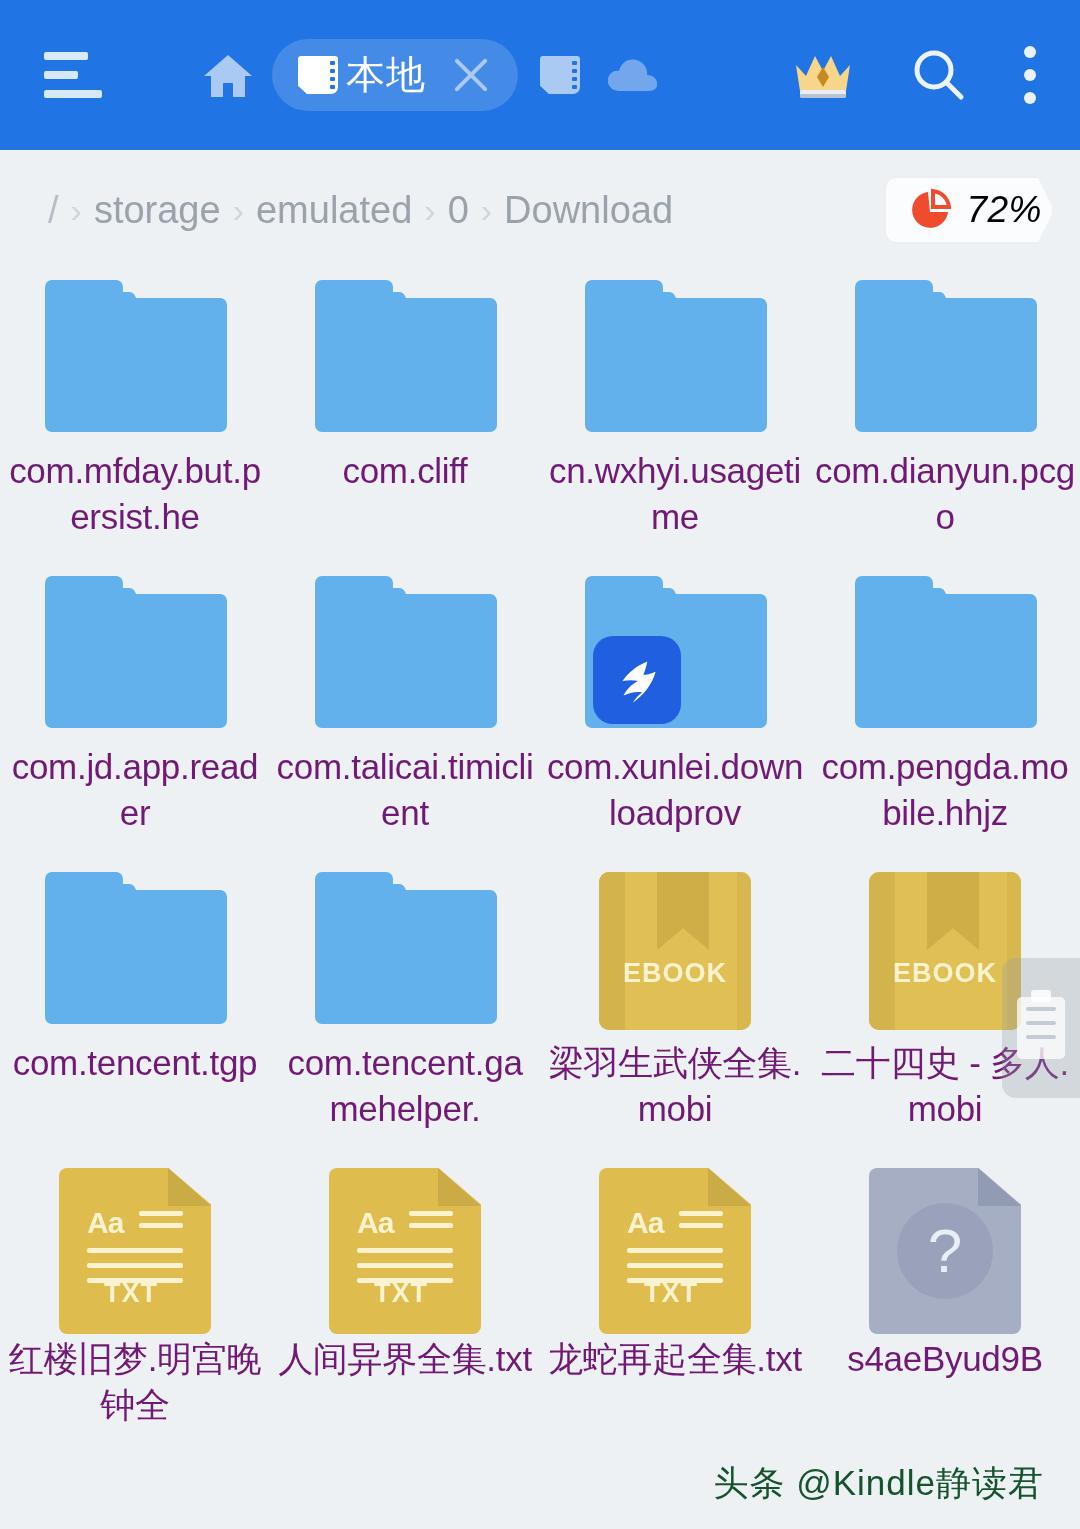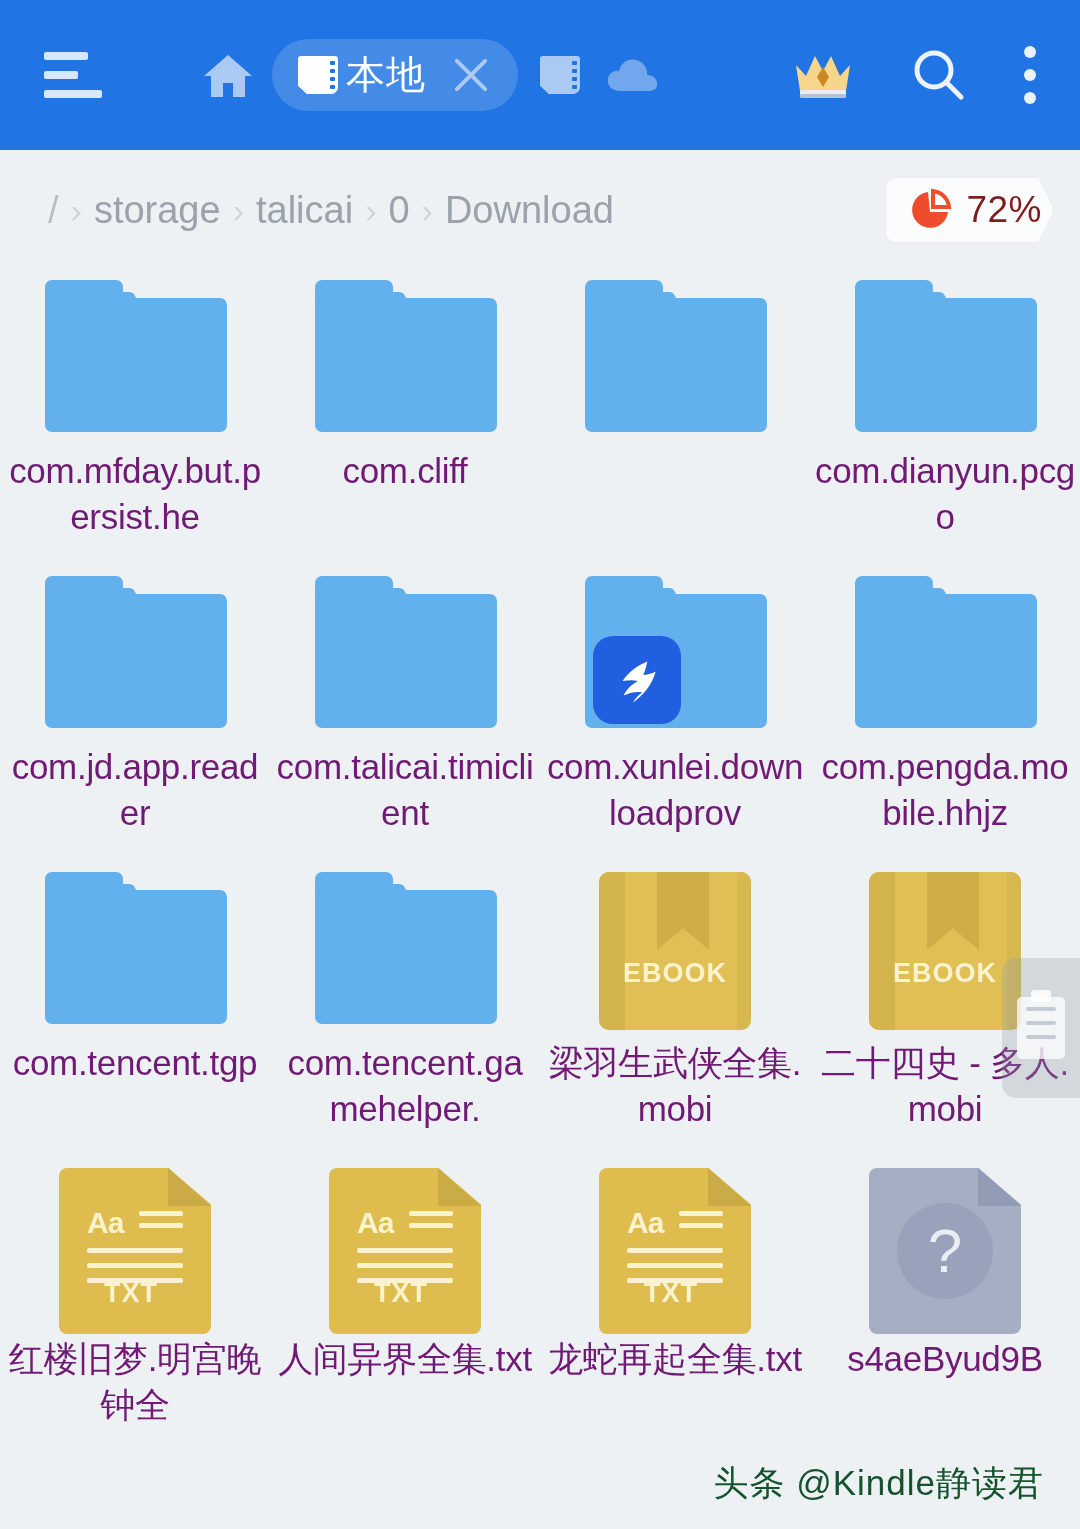--- a/index.html
+++ b/index.html
@@ -79,21 +79,21 @@
     position: absolute; right: 26px; top: 176px;
     height: 68px; min-width: 166px;
     background: #fbfcfd; border: 2px solid #eceff2;
     border-radius: 12px 0 0 12px;
     display: flex; align-items: center; gap: 14px;
     padding: 0 10px 0 22px;
     clip-path: polygon(0 0, 90% 0, 100% 50%, 90% 100%, 0 100%);
     cursor: pointer;
   }
   .pie-icon { width: 44px; height: 44px; flex: 0 0 auto; }
-  .storage-pct { color: #7f1d1d; font-size: 37px; font-weight: 500; letter-spacing: .5px; }
+  .storage-pct { color: #000000; font-size: 37px; font-weight: 500; letter-spacing: .5px; font-style: italic; }
 
   
   .grid {
     position: absolute; top: 272px; left: 0;
     width: 1080px;
     display: grid; grid-template-columns: repeat(4, 270px);
     row-gap: 0;
   }
   .cell {
     height: 296px; display: flex; flex-direction: column;
@@ -257,21 +257,21 @@
         <i></i>
       </div>
     </div>
   </div>
 
   <div class="crumbs">
     <span class="crumb-root">/</span>
     <span class="crumb-sep">›</span>
     <span class="crumb">storage</span>
     <span class="crumb-sep">›</span>
-    <span class="crumb">talicai</span>
+    <span class="crumb">emulated</span>
     <span class="crumb-sep">›</span>
     <span class="crumb">0</span>
     <span class="crumb-sep">›</span>
     <span class="crumb last">Download</span>
   </div>
 
   <div class="storage-badge">
     <svg class="pie-icon" viewBox="0 0 44 44">
       <path d="M20 4 A18 18 0 1 0 40 24 L22 24 Z" fill="#ef4b2d"></path>
       <path d="M25 3 A18 18 0 0 1 41 19 L25 19 Z" fill="none" stroke="#ef4b2d" stroke-width="4"></path>
@@ -304,20 +304,21 @@
     </div>
 
     <div class="cell">
       <div class="icon-wrap">
         <div class="folder">
             <span class="tab-top"></span>
             <span class="notch"></span>
             <span class="body"></span>
           </div>
       </div>
+      <div class="cell-label">cn.wxhyi.usagetime</div>
     </div>
 
     <div class="cell">
       <div class="icon-wrap">
         <div class="folder">
             <span class="tab-top"></span>
             <span class="notch"></span>
             <span class="body"></span>
           </div>
       </div>

